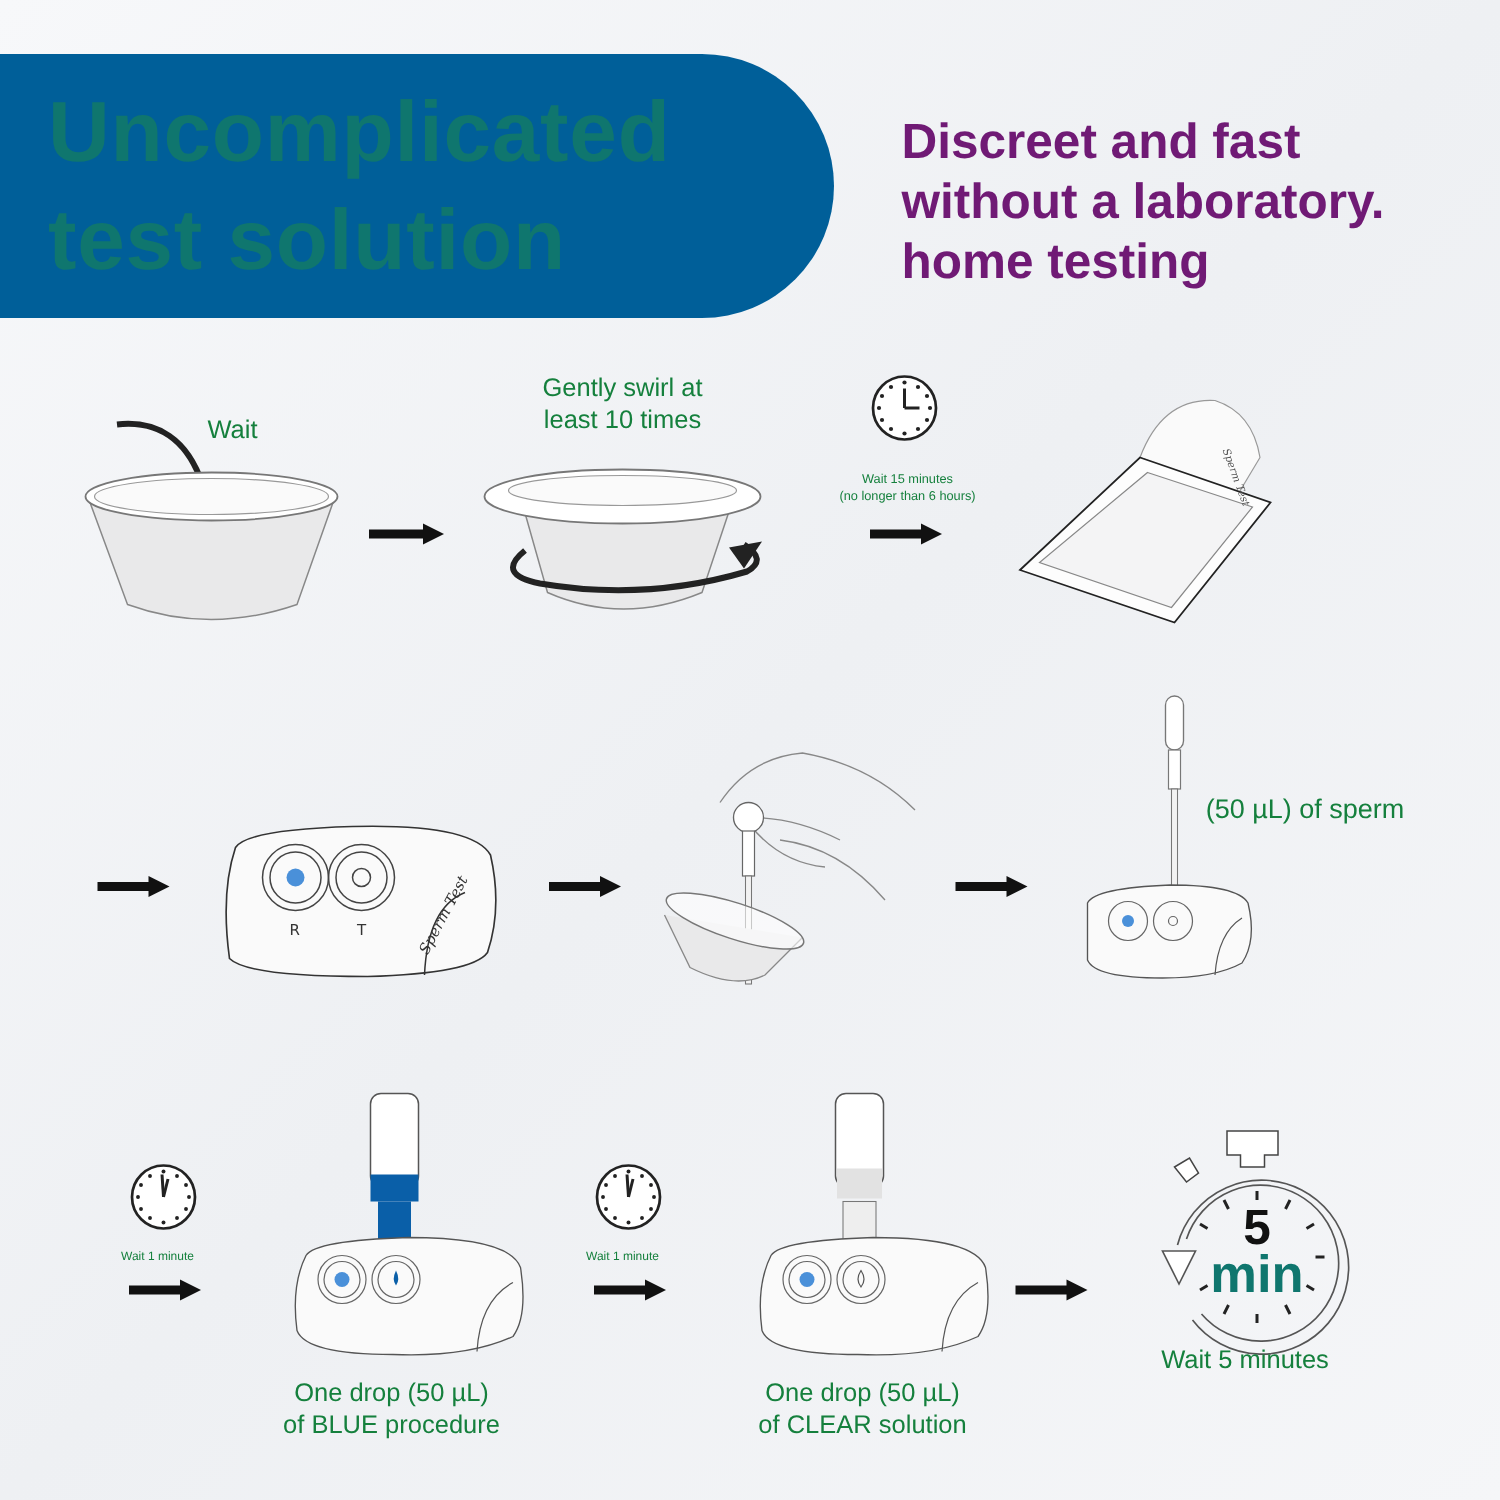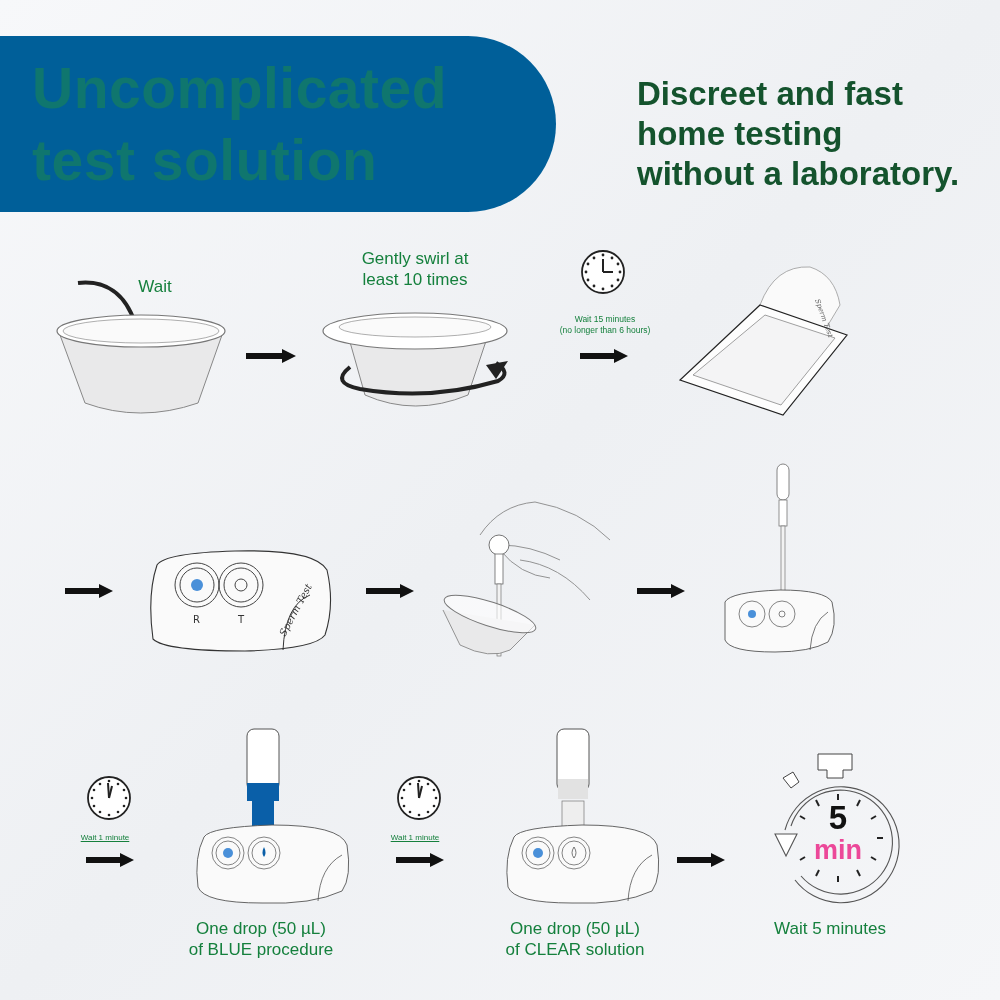--- a/index.html
+++ b/index.html
@@ -12,41 +12,41 @@
   .abs { position:absolute; }
   .banner {
     position:absolute; left:0; top:36px; width:556px; height:176px;
     background:#005f99; border-radius:0 90px 90px 0;
   }
   .banner-title {
     position:absolute; left:32px; top:52px; color:#0f766e; font-weight:bold;
     font-size:57px; line-height:72px; letter-spacing:0.5px;
   }
   .tagline {
-    position:absolute; left:601px; top:74px; color:#14532d; font-weight:bold;
-    font-size:33px; line-height:40px;margin-left:36px;
+    position:absolute; left:601px; top:74px; color:#701a75; font-weight:bold;
+    font-size:33px; line-height:40px;
   }
   .label { position:absolute; text-align:center; color:#15803d; font-size:17px; line-height:21px; }
   .small { font-size:8.5px; line-height:11px; }
-  .tiny { font-size:8px; line-height:10px;text-decoration:underline; }
+  .tiny { font-size:8px; line-height:10px; }
   .arrow { position:absolute; width:50px; height:14px; }
   svg { position:absolute; overflow:visible; }
 </style>
 </head>
 <body>
 
 <div class="banner"></div>
 <div class="banner-title">
   <div>Uncomplicated</div>
   <div>test solution</div>
 </div>
 <div class="tagline">
   <div>Discreet and fast</div>
+  <div>without a laboratory.</div>
   <div>home testing</div>
-  <div>without a laboratory.</div>
 </div>
 
 <div class="label" style="left:110px;top:276px;width:90px;">Wait</div>
 <svg style="left:50px;top:265px;" width="180" height="160">
   <path d="M28 18 C55 15 75 28 85 58" stroke="#222" stroke-width="4" fill="none"></path>
   <polygon points="76,50 92,52 87,68" fill="#222"></polygon>
   <path d="M10 70 L35 138 Q90 158 148 138 L172 70" fill="#e9e9ea" stroke="#888" stroke-width="1"></path>
   <ellipse cx="91" cy="66" rx="84" ry="16" fill="#fff" stroke="#777" stroke-width="1.2"></ellipse>
   <ellipse cx="91" cy="66" rx="78" ry="12" fill="#fafafa" stroke="#999" stroke-width="0.8"></ellipse>
 </svg>
@@ -135,20 +135,21 @@
   <rect x="57" y="94" width="4" height="72" fill="#f2f2f2" stroke="#777" stroke-width="0.7"></rect>
   <path d="M3 120 L20 155 Q50 170 70 160 L95 135" fill="#e9e9ea" stroke="#888" stroke-width="0.9"></path>
   <ellipse cx="50" cy="124" rx="48" ry="12" transform="rotate(18 50 124)" fill="rgba(255,255,255,0.6)" stroke="#777" stroke-width="1"></ellipse>
 </svg>
 <svg class="arrow" style="left:637px;top:584px;" width="50" height="14">
     <rect x="0" y="4" width="36" height="6" fill="#111"></rect>
     <polygon points="34,0 48,7 34,14" fill="#111"></polygon>
   </svg>
 
 <div class="label" style="left:785px;top:527px;width:170px;font-size:18px;line-height:24px;">
+  <div>(50 µL) of sperm</div>
 </div>
 <svg style="left:720px;top:462px;" width="120" height="195">
   <rect x="57" y="2" width="12" height="36" rx="6" fill="#fff" stroke="#777" stroke-width="0.9"></rect>
   <rect x="59" y="38" width="8" height="26" fill="#fff" stroke="#777" stroke-width="0.8"></rect>
   <rect x="61" y="64" width="4" height="90" fill="#f2f2f2" stroke="#777" stroke-width="0.7"></rect>
   <path d="M5 140 Q10 130 60 128 Q105 128 112 140 Q118 165 108 180 Q90 190 55 190 Q10 190 5 178 Z" fill="#fafafa" stroke="#555" stroke-width="0.9"></path>
   <circle cx="32" cy="152" r="13" fill="none" stroke="#666" stroke-width="0.8"></circle>
   <circle cx="32" cy="152" r="4" fill="#4a90d9"></circle>
   <circle cx="62" cy="152" r="13" fill="none" stroke="#666" stroke-width="0.8"></circle>
   <circle cx="62" cy="152" r="3" fill="none" stroke="#666" stroke-width="0.8"></circle>
@@ -263,15 +264,15 @@
         <line x1="121" y1="110" x2="116" y2="107"></line>
         <line x1="105" y1="126" x2="102" y2="120"></line>
       <line x1="83" y1="132" x2="83" y2="126"></line>
         <line x1="61" y1="126" x2="64" y2="120"></line>
         <line x1="45" y1="110" x2="50" y2="107"></line>
       <line x1="45" y1="66" x2="50" y2="69"></line>
         <line x1="61" y1="50" x2="64" y2="56"></line>
     </g>
   </svg>
   <div class="abs" style="left:53px;top:52px;width:60px;text-align:center;font-weight:bold;font-size:33px;line-height:32px;color:#111;">5</div>
-  <div class="abs" style="left:43px;top:86px;width:80px;text-align:center;font-weight:bold;font-size:27px;line-height:28px;color:#ec4899;">min</div>
-</div>
-<div class="label" style="left:755px;top:918px;width:150px;">Wait 5 minutes</div>
+  <div class="abs" style="left:43px;top:86px;width:80px;text-align:center;font-weight:bold;font-size:35px;line-height:28px;color:#0f766e;">min</div>
+</div>
+<div class="label" style="left:755px;top:896px;width:150px;">Wait 5 minutes</div>
 
 </body></html>

